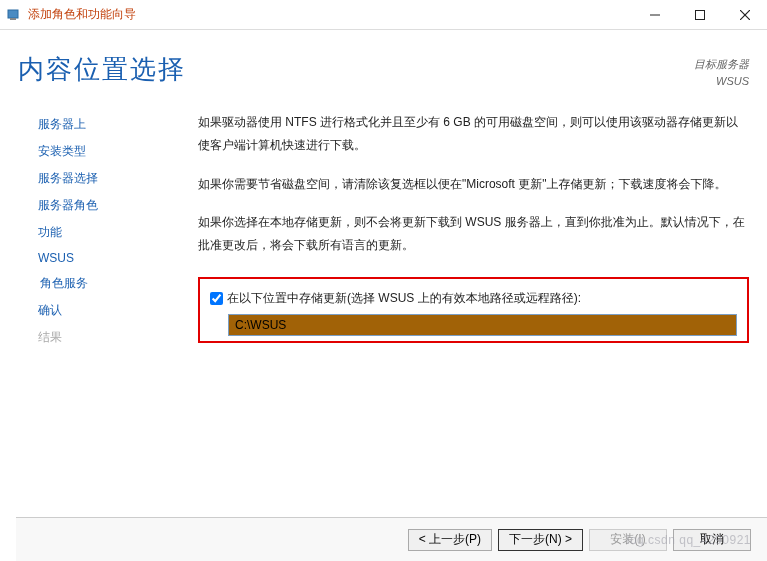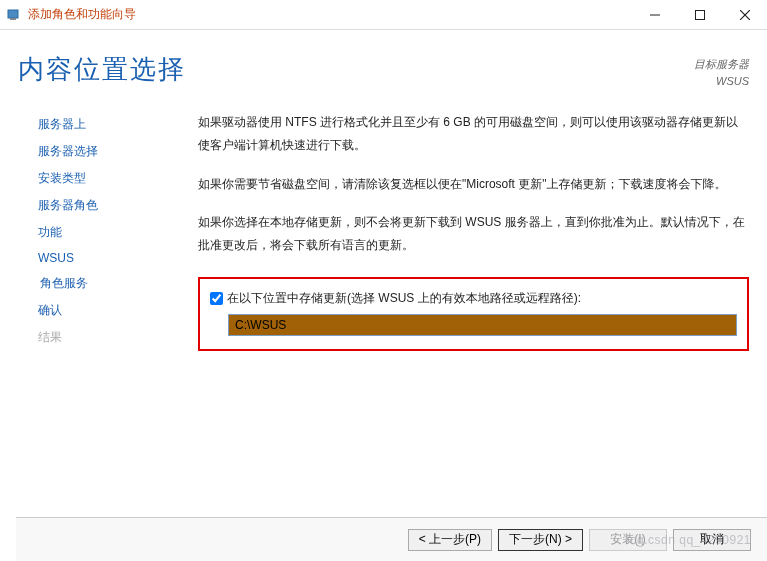--- a/index.html
+++ b/index.html
@@ -93,21 +93,21 @@
     .right-panel {
       flex: 1;
       padding: 0 18px 0 8px;
       font-size: 12px;
       color: #222;
       line-height: 1.9;
     }
     .right-panel p { margin-bottom: 16px; }
     .highlight-box {
       border: 2px solid #e10000;
-      padding: 8px 10px 12px 10px;
+      padding: 8px 10px 4px 10px;
       margin-top: 20px;
     }
     .checkbox-row {
       display: flex;
       align-items: center;
       font-size: 12px;
       margin-bottom: 4px;
     }
     .checkbox-row input[type=checkbox] {
       margin-right: 4px;
@@ -199,22 +199,22 @@
     <div class="target-box">
       <div>目标服务器</div>
       <div>WSUS</div>
     </div>
   </div>
 
   <div class="main-area">
     <div class="sidebar">
       <ul>
         <li class="clickable">服务器上</li>
+        <li class="clickable">安装类型</li>
         <li class="clickable">服务器选择</li>
-        <li class="clickable">安装类型</li>
         <li class="clickable">服务器角色</li>
         <li class="clickable">功能</li>
         <li class="clickable">WSUS</li>
         <li class="clickable indent">角色服务</li>
         <li class="clickable">确认</li>
         <li class="disabled">结果</li>
       </ul>
     </div>
 
     <div class="right-panel">

